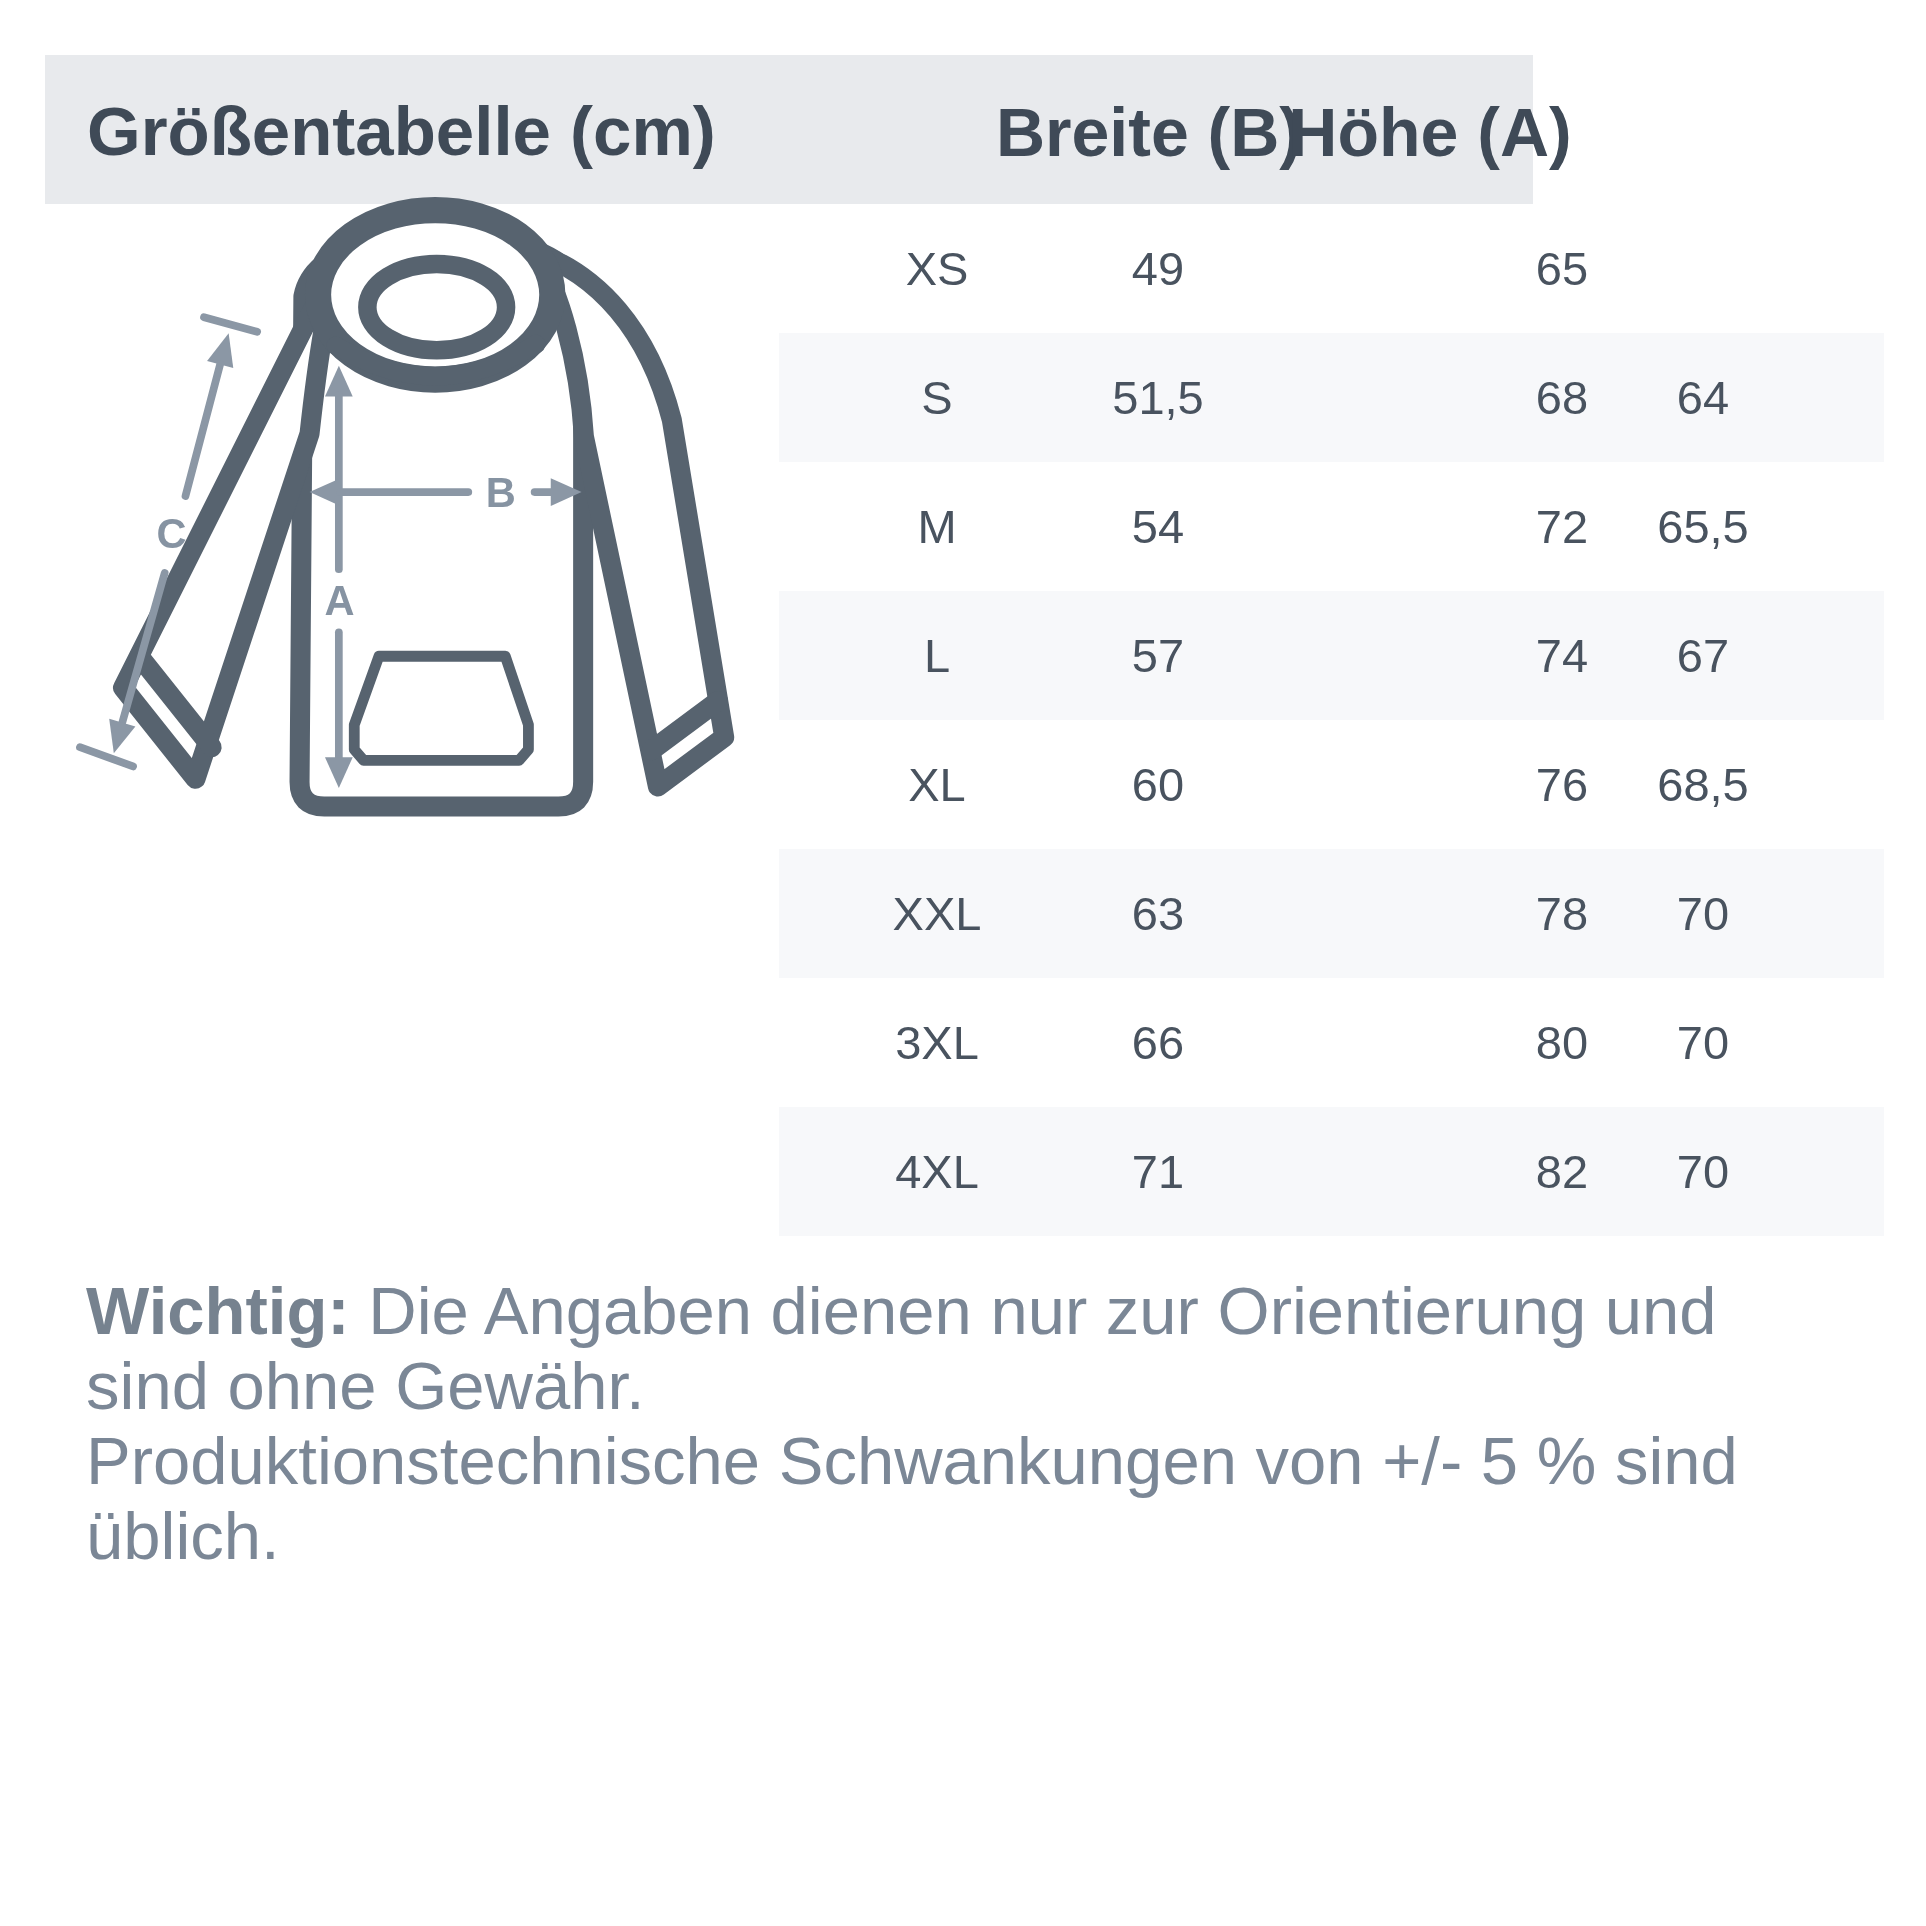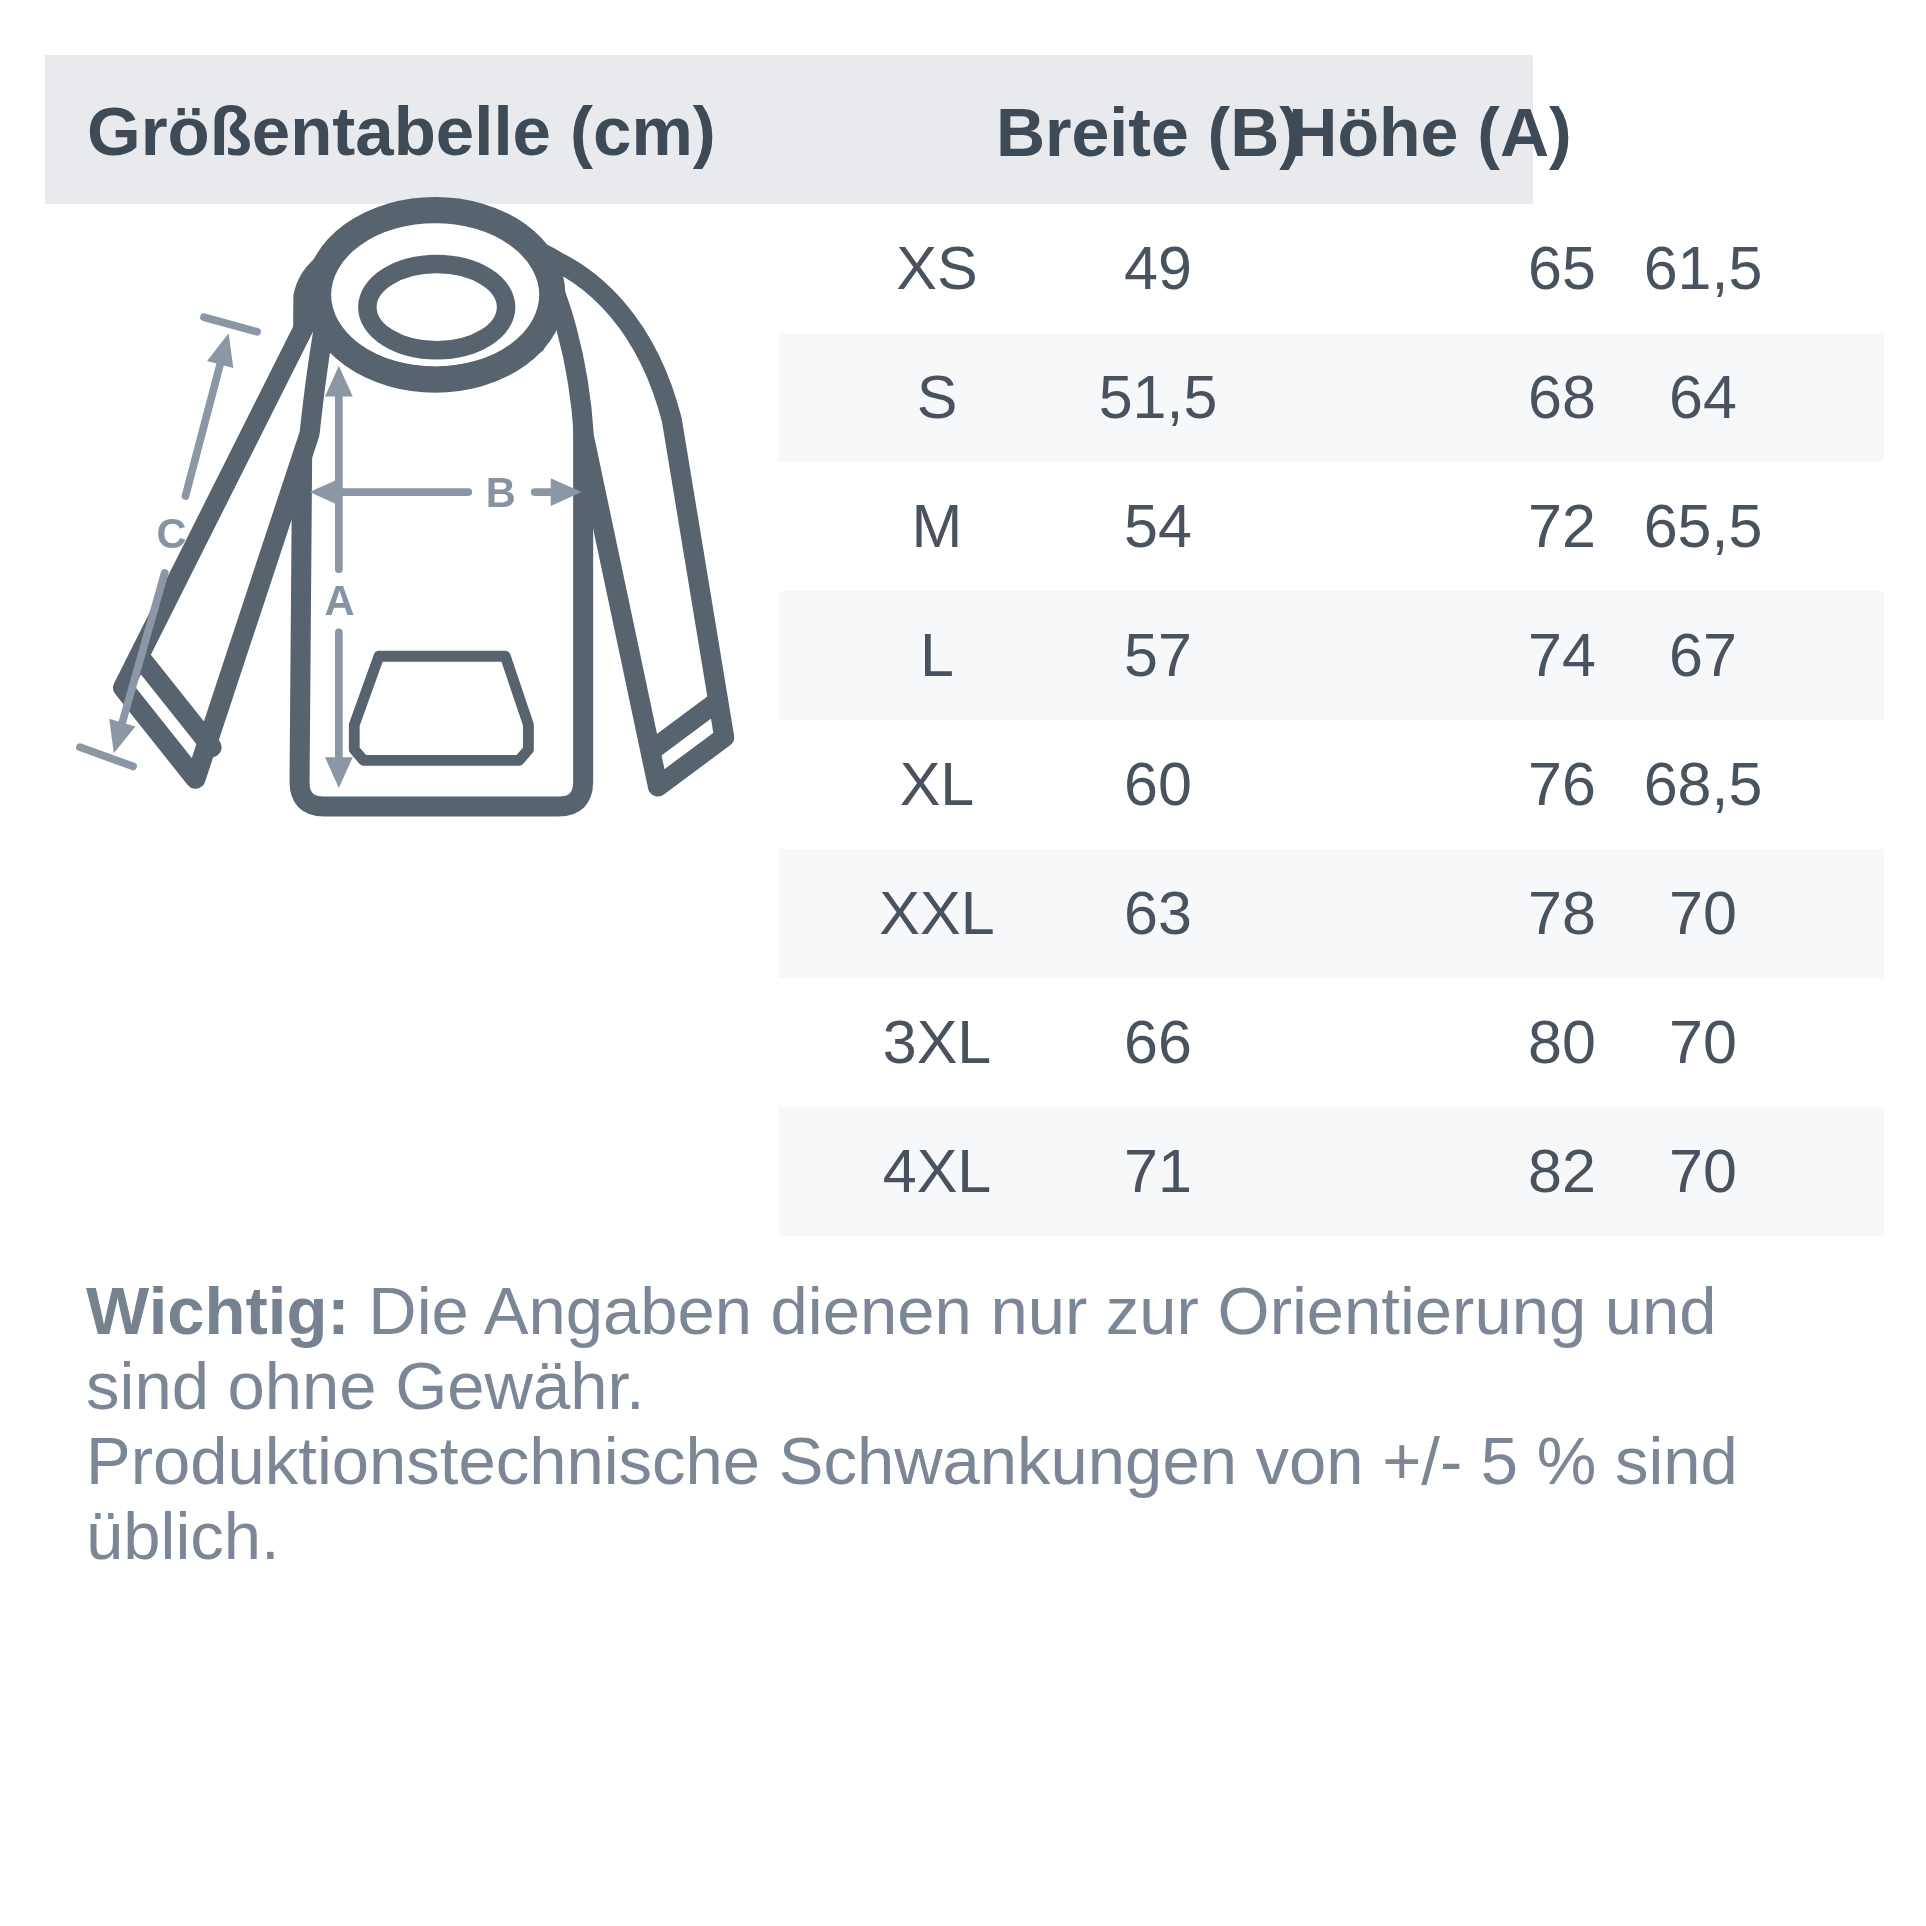--- a/index.html
+++ b/index.html
@@ -24,21 +24,21 @@
   .col-head.c1{left:1104px;}
   .col-head.c2{left:1385px;}
   .col-head.c3{left:1656px;}
   
   .rows{position:absolute;left:45px;top:204px;width:1839px;}
   .row{position:relative;height:129px;}
   .row .stripe{
     position:absolute;left:734px;right:0;top:0;bottom:0;background:#f7f8fa;
   }
   .cell{
-    position:absolute;top:0;height:129px;line-height:129px;font-size:61px;
+    position:absolute;top:0;height:129px;line-height:129px;font-size:47px;
     color:#49535f;white-space:nowrap;transform:translateX(-50%);
   }
   .cell.size{left:892px;}
   .cell.v1{left:1113px;}
   .cell.v2{left:1472px;margin-left:45px;}
   .cell.v3{left:1658px;}
   
   .diagram{position:absolute;left:46px;top:143px;width:709px;height:709px;}
   
   .note{
@@ -101,21 +101,20 @@
     </g>
   </svg>
 </div>
 
 <div class="rows">
 
   <div class="row">
     <span class="cell size">XS</span>
     <span class="cell v1">49</span>
     <span class="cell v2">65</span>
-    <span class="cell v3">61,5</span>
   </div>
 
   <div class="row">
     <div class="stripe"></div>
     <span class="cell size">S</span>
     <span class="cell v1">51,5</span>
     <span class="cell v2">68</span>
     <span class="cell v3">64</span>
   </div>
 

